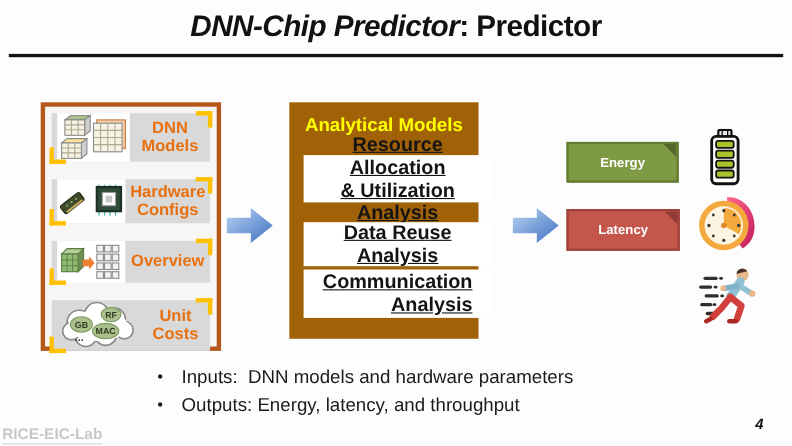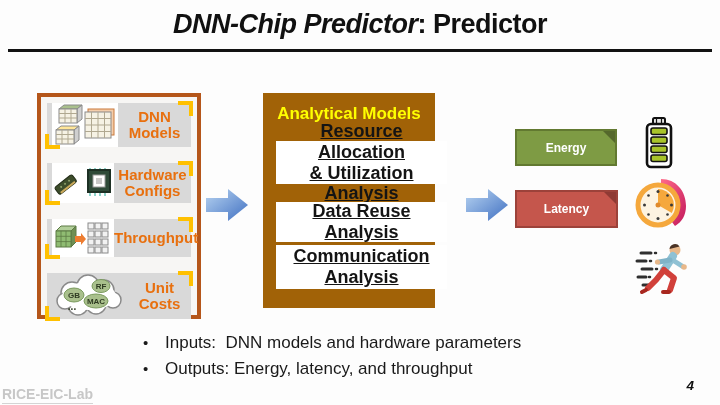--- a/index.html
+++ b/index.html
@@ -33,21 +33,21 @@
 
   
   .analytical { position:absolute; left:263px; top:93px; width:172px; height:215px; background:#a16207; }
   .analytical-title { position:absolute; top:11px; left:0; width:100%; text-align:center;
                       color:#ffff00; font-weight:bold; font-size:17px; }
   .model { position:absolute; left:13px; width:171px; background:#ffffff;
            display:flex; align-items:center; justify-content:center; text-align:center;
            font-weight:bold; color:#141414; font-size:18px; line-height:1.15; white-space:pre-line;text-decoration:underline; }
   .model.m1 { top:48px;  height:43px; }
   .model.m2 { top:109px; height:40px; }
-  .model.m3 { top:152px; height:44px; }
+  .model.m3 { top:152px; height:44px;text-align:right; }
 
   
   .outbox { position:absolute; left:515px; display:flex; align-items:center; justify-content:center;
             color:#ffffff; font-weight:bold; font-size:12px; }
   .outbox .fold { position:absolute; top:0; right:0; }
   .energy     { top:129px; width:102px; height:37px; background:#7e9b44; border:2px solid #627931; }
   .latency    { top:173px; width:103px; height:38px; background:#c5564c; border:2px solid #9c423a;margin-top:17px; }
   .throughput { top:247px; width:113px; height:38px; background:#f29d3e; border:2px solid #c97c26; }
 
   .icon-battery { position:absolute; left:644px; top:117px; }
@@ -147,21 +147,21 @@
               <rect x="50" y="12" width="6" height="6"></rect>
             <rect x="36" y="20" width="6" height="6"></rect>
               <rect x="43" y="20" width="6" height="6"></rect>
               <rect x="50" y="20" width="6" height="6"></rect>
             <rect x="36" y="28" width="6" height="6"></rect>
               <rect x="43" y="28" width="6" height="6"></rect>
               <rect x="50" y="28" width="6" height="6"></rect>
           </g>
         </svg>
       </div>
-      <div class="in-label">Throughput</div>
+      <div class="in-label">Overview</div>
     </div>
 
     <div class="in-row">
       <div class="corner-tr"></div>
       <div class="corner-bl"></div>
       <div class="in-icon plain">
         <svg width="76" height="46" viewBox="0 0 76 46">
           <g fill="#ffffff" stroke="#8a8a8a" stroke-width="1.5">
             <circle cx="20" cy="20" r="11"></circle>
               <circle cx="36" cy="13" r="11"></circle>

